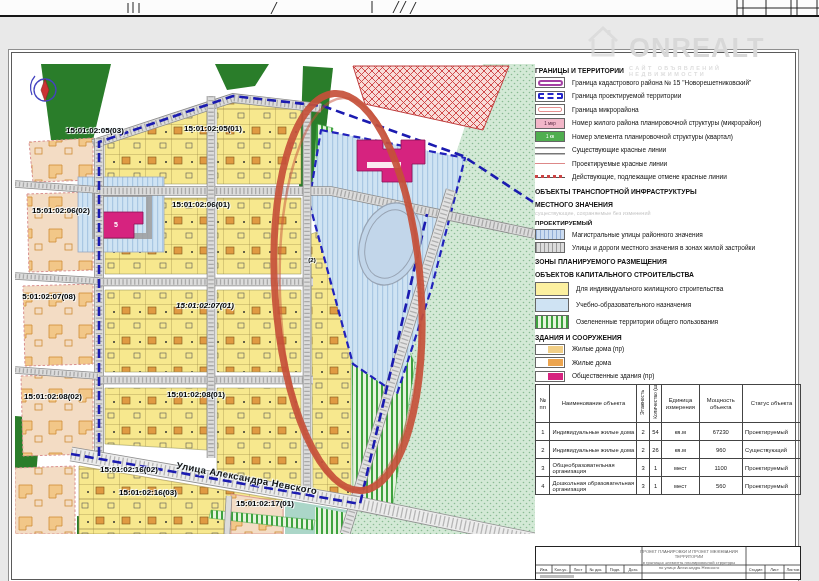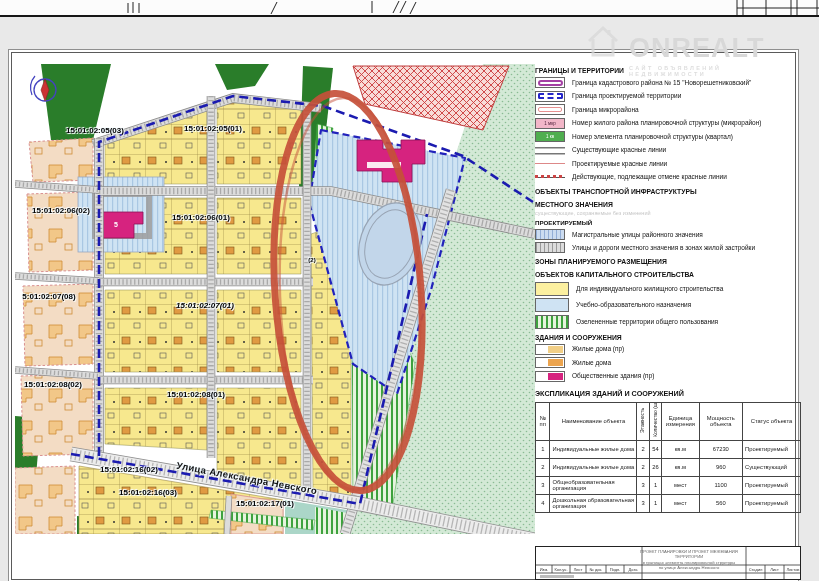--- a/index.html
+++ b/index.html
@@ -260,24 +260,24 @@
 
       <g>
         <ellipse cx="333" cy="228" rx="73" ry="199" fill="none" stroke="#c6503a" stroke-width="7" opacity="0.92" transform="rotate(-4 333 228)"></ellipse>
         <ellipse cx="335" cy="230" rx="70" ry="196" fill="none" stroke="#c6503a" stroke-width="2.5" opacity="0.5" transform="rotate(-2 335 230)"></ellipse>
       </g>
     </svg>
     <div class="map-overlay">
         <div class="map-label" style="left: 56px; top: 66px; margin-left: 24px;">15:01:02:05(03)</div>
         <div class="map-label" style="left: 198px; top: 64px;">15:01:02:05(01)</div>
         <div class="map-label" style="left: 46px; top: 146px;">15:01:02:06(02)</div>
-        <div class="map-label" style="left: 186px; top: 153px;">15:01:02:06(01)</div>
+        <div class="map-label" style="left: 186px; top: 140px;">15:01:02:06(01)</div>
         <div class="map-label" style="left: 34px; top: 232px;">5:01:02:07(08)</div>
         <div class="map-label" style="left: 190px; top: 241px; font-style: italic;">15:01:02:07(01)</div>
-        <div class="map-label" style="left: 38px; top: 320px;">15:01:02:08(02)</div>
+        <div class="map-label" style="left: 38px; top: 332px;">15:01:02:08(02)</div>
         <div class="map-label" style="left: 181px; top: 330px;">15:01:02:08(01)</div>
         <div class="map-label" style="left: 114px; top: 405px;">15:01:02:16(02)</div>
         <div class="map-label" style="left: 133px; top: 428px;">15:01:02:16(03)</div>
         <div class="map-label" style="left: 250px; top: 439px;">15:01:02:17(01)</div>
         <div class="map-label tiny" style="left: 297px; top: 196px;">(2)</div>
         <div class="map-label bld" style="left: 101px; top: 160px;">5</div>
         <div class="map-label street" style="left: 232px; top: 414px; transform: translate(-50%, -50%) rotate(10.5deg);">Улица Александра Невского</div>
       </div>
   </div>
 
@@ -349,21 +349,20 @@
         </div>
         <div class="lg-item">
           <div class="sw bld-orange"></div>
           <div class="lg-tx">Жилые дома</div>
         </div>
         <div class="lg-item">
           <div class="sw bld-magenta"></div>
           <div class="lg-tx">Общественные здания (пр)</div>
         </div>
       </div>
-    <div class="expl-title">ЭКСПЛИКАЦИЯ ЗДАНИЙ И СООРУЖЕНИЙ</div>
     <table class="expl">
       <colgroup>
         <col style="width:14px">
           <col style="width:84px">
           <col style="width:12px">
           <col style="width:12px">
         <col style="width:36px">
           <col style="width:42px">
           <col style="width:56px">
       </colgroup>

